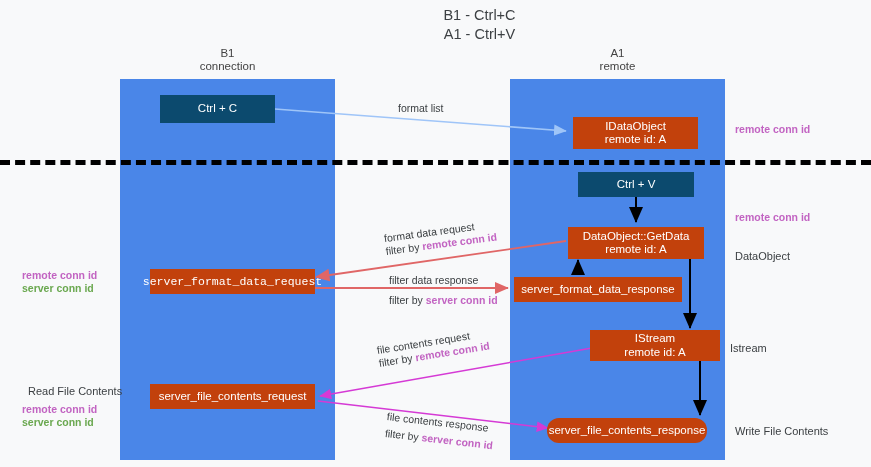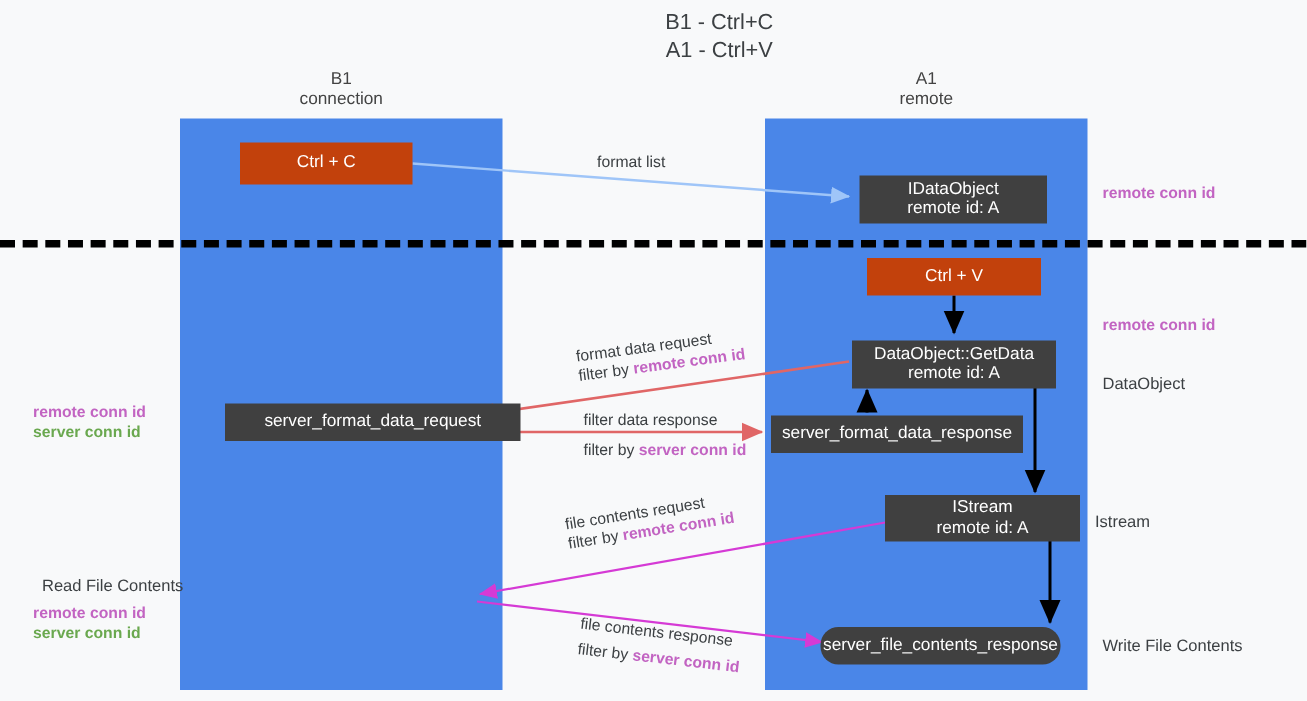--- a/index.html
+++ b/index.html
@@ -18,22 +18,22 @@
   .lane-title{
     position:absolute;text-align:center;color:#434343;
     font-size:11.5px;line-height:13px;white-space:pre-line;
   }
 
   .node{
     position:absolute;display:flex;align-items:center;justify-content:center;
     text-align:center;color:#ffffff;font-size:11.5px;line-height:13.5px;
     box-sizing:border-box;white-space:pre-line;
   }
-  .node.green{background:#c2410c;}
-  .node.orange{background:#404040;}
+  .node.green{background:#0c4a6e;}
+  .node.orange{background:#c2410c;}
 
   .edge-label{
     position:absolute;font-size:10.5px;line-height:13px;color:#3c4043;
     white-space:nowrap;
   }
   .edge-label .hl-purple2{color:#c264c2;font-weight:bold;}
   .edge-label.rot{transform-origin:0 50%;}
 
   .side-label{
     position:absolute;font-size:11px;line-height:14px;color:#3c4043;
@@ -122,27 +122,28 @@
   <div class="node green" style="left:160px;top:95px;width:115px;height:28px;">Ctrl + C</div>
 
   <div class="node orange" style="left:573px;top:117px;width:125px;height:32px;">IDataObject
 remote id: A</div>
 
   <div class="node green" style="left:578px;top:172px;width:116px;height:25px;">Ctrl + V</div>
 
   <div class="node orange" style="left:568px;top:227px;width:136px;height:32px;">DataObject::GetData
 remote id: A</div>
 
-  <div class="node orange" style="left:150px;top:269px;width:197px;height:25px;">server_format_data_request</div>
+  <div class="node orange" style="left:150px;top:269px;width:165px;height:25px;font-family:Liberation Mono, monospace;">server_format_data_request</div>
 
   <div class="node orange" style="left:514px;top:277px;width:168px;height:25px;">server_format_data_response</div>
 
   <div class="node orange" style="left:590px;top:330px;width:130px;height:31px;">IStream
 remote id: A</div>
 
+  <div class="node orange" style="left:150px;top:384px;width:165px;height:25px;">server_file_contents_request</div>
 
   <div class="node orange" style="left:547px;top:418px;width:160px;height:25px;border-radius:12px;">server_file_contents_response</div>
 
   <div class="edge-label" style="left:398px;top:102px;">format list</div>
 
   <div class="edge-label rot" style="left:385px;top:232px;transform:rotate(-7.5deg);">
     <div>format data request</div>
     <div>
       <span>filter by </span><span class="hl-purple2">remote conn id</span>
     </div>

